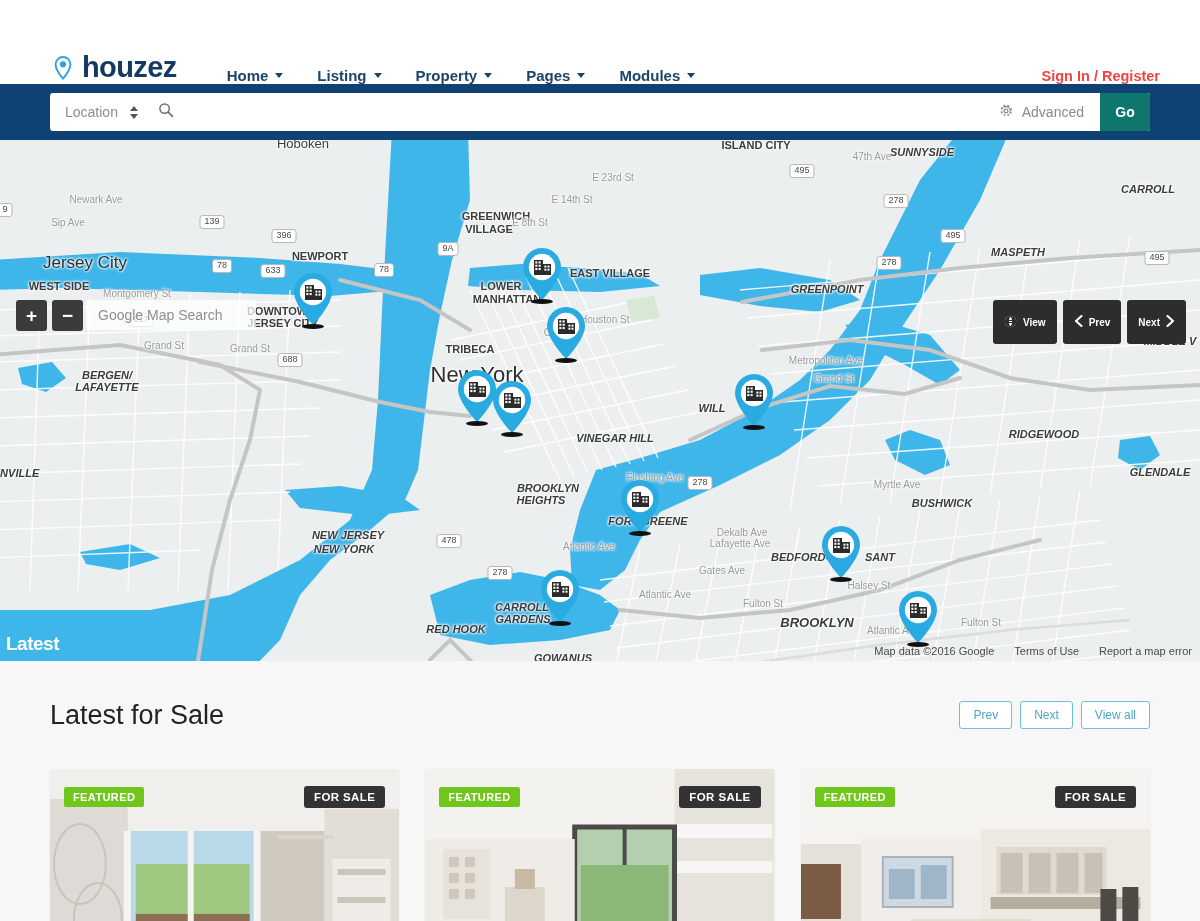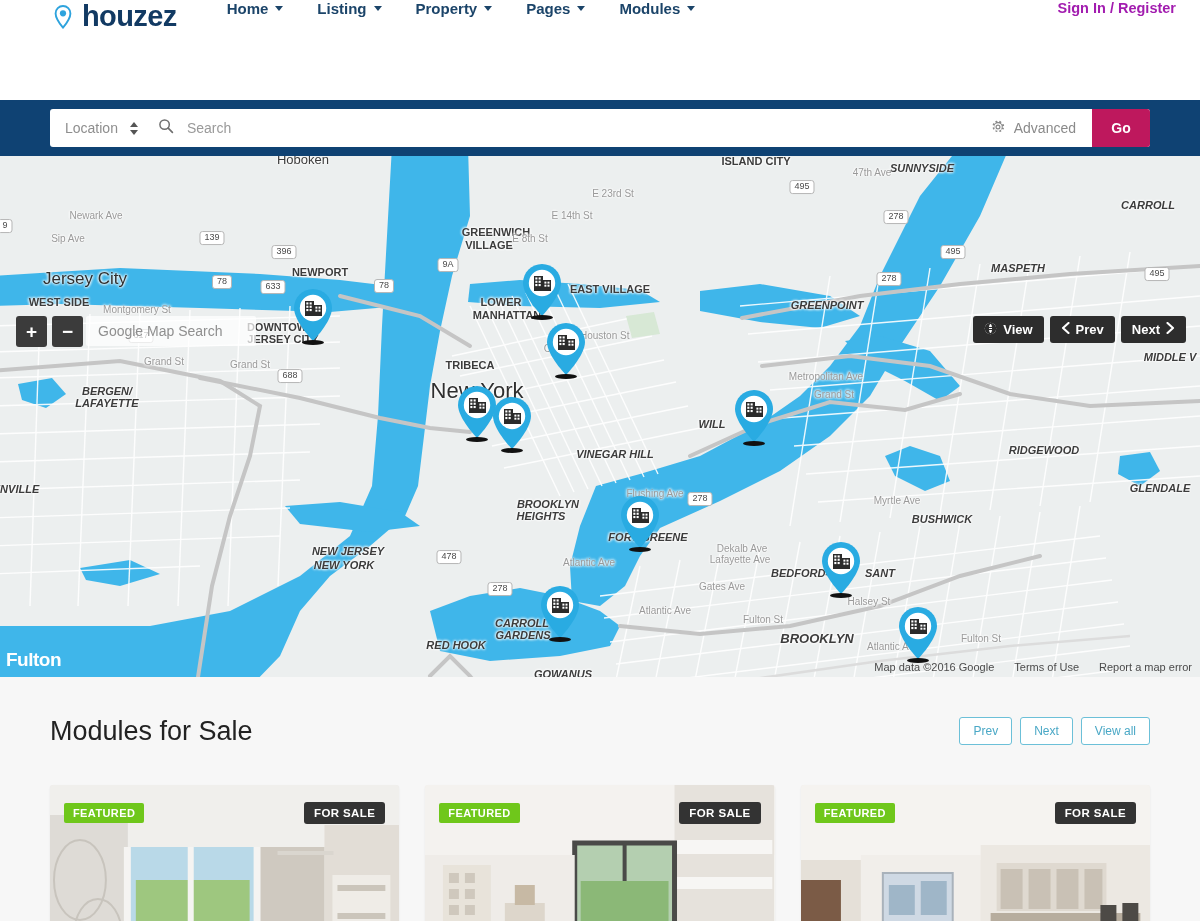--- a/index.html
+++ b/index.html
@@ -8,25 +8,25 @@
   body {
     width:1200px; height:921px;
     font-family:"Liberation Sans", sans-serif;
     background:#f7f7f7;
     overflow:hidden;
     color:#222;
   }
 
   
   .header {
-    height:100px;
+    height:84px;
     background:#ffffff;
     display:flex;
-    align-items:flex-start;
-    padding:0 24px 0 50px;
+    align-items:flex-end;
+    padding:0 40px 0 50px;
     position:relative;
   }
   .logo-wrap { display:flex; align-items:center; gap:6px; }
   .logo-pin { width:26px; height:26px; position:relative; }
   .logo-text {
     font-size:29px;
     font-weight:bold;
     color:#123a63;
     letter-spacing:-0.6px;
   }
@@ -46,21 +46,21 @@
     border-left:4.5px solid transparent;
     border-right:4.5px solid transparent;
     border-top:5px solid #1b4469;
     display:inline-block;
   }
   .header-right {
     margin-left:auto;
     display:flex; align-items:center; gap:22px;
   }
   .signin {
-    font-size:14.5px; color:#a21caf; font-weight:bold; cursor:pointer;
+    font-size:14.5px; color:#ef4444; font-weight:bold; cursor:pointer;
   }
   .create-listing {
     border:1px solid #1b4469;
     border-radius:4px;
     padding:11px 17px;
     font-size:14.5px;
     font-weight:bold;
     color:#1b4469;
     background:#fff;
     cursor:pointer;
@@ -116,22 +116,22 @@
   }
   .search-field input::placeholder { color:#9a9a9a; }
   .advanced {
     display:flex; align-items:center; gap:9px;
     padding:0 16px;
     font-size:14px; color:#8a8a8a;
     cursor:pointer;
     white-space:nowrap;
   }
   .go-btn {
-    width:58px; height:38px;
-    background:#be185d;
+    width:50px; height:38px;
+    background:#0f766e;
     color:#fff;
     font-size:14px; font-weight:bold;
     display:flex; align-items:center; justify-content:center;
     cursor:pointer;
   }
 
   
   .map {
     position:relative;
     height:521px;
@@ -170,24 +170,24 @@
   .map-search input::placeholder{color:#8f8f8f;}
 
   .map-nav {
     position:absolute; right:14px; top:160px;
     display:flex; gap:6px; z-index:20;
   }
   .mn-btn {
     background:#2d2d2d;
     color:#fff;
     border-radius:3px;
-    height:27px;
+    height:44px;
     padding:0 11px;
     display:flex; align-items:center; gap:6px;
-    font-size:13px; font-weight:bold;
+    font-size:10px; font-weight:bold;
     cursor:pointer;
   }
 
   .marker {
     position:absolute;
     width:46px; height:58px;
     z-index:10;
     cursor:pointer;
   }
   .marker .shadow {
@@ -337,21 +337,20 @@
           <i class="dn"></i>
       </span>
     </div>
     <div class="search-field">
       <span>
         <svg width="16" height="16" viewBox="0 0 16 16">
           <circle cx="6.6" cy="6.6" r="4.7" fill="none" stroke="#6f6f6f" stroke-width="1.5"></circle>
           <line x1="10.2" y1="10.2" x2="14.4" y2="14.4" stroke="#6f6f6f" stroke-width="1.7" stroke-linecap="round"></line>
         </svg>
       </span>
-      <input type="text" placeholder="Search" style="">
     </div>
     <div class="advanced">
       <span>
         <svg width="14" height="14" viewBox="0 0 20 20">
           <path fill="#8a8a8a" d="M10 6.4A3.6 3.6 0 1 0 10 13.6 3.6 3.6 0 1 0 10 6.4zM10 11.9A1.9 1.9 0 1 1 10 8.1 1.9 1.9 0 1 1 10 11.9z"></path>
           <path fill="#8a8a8a" d="M18.3 11.6l-1.6-.5a6.9 6.9 0 0 0 0-2.2l1.6-.5a.6.6 0 0 0 .4-.8l-.6-1.6a.6.6 0 0 0-.8-.3l-1.5.7a7 7 0 0 0-1.6-1.6l.7-1.5a.6.6 0 0 0-.3-.8L12.9 1a.6.6 0 0 0-.8.4l-.5 1.6a6.9 6.9 0 0 0-2.2 0L8.9 1.4a.6.6 0 0 0-.8-.4L6.5 1.6a.6.6 0 0 0-.3.8l.7 1.5a7 7 0 0 0-1.6 1.6l-1.5-.7a.6.6 0 0 0-.8.3l-.6 1.6a.6.6 0 0 0 .4.8l1.6.5a6.9 6.9 0 0 0 0 2.2l-1.6.5a.6.6 0 0 0-.4.8l.6 1.6a.6.6 0 0 0 .8.3l1.5-.7a7 7 0 0 0 1.6 1.6l-.7 1.5a.6.6 0 0 0 .3.8l1.6.6a.6.6 0 0 0 .8-.4l.5-1.6a6.9 6.9 0 0 0 2.2 0l.5 1.6a.6.6 0 0 0 .8.4l1.6-.6a.6.6 0 0 0 .3-.8l-.7-1.5a7 7 0 0 0 1.6-1.6l1.5.7a.6.6 0 0 0 .8-.3l.6-1.6a.6.6 0 0 0-.4-.8zM10 15.3A5.3 5.3 0 1 1 10 4.7a5.3 5.3 0 1 1 0 10.6z"></path>
         </svg>
       </span>
       <span>Advanced</span>
     </div>
@@ -786,33 +785,33 @@
       <span>Next</span>
       <span>
         <svg width="9" height="12" viewBox="0 0 9 12">
             <path d="M1.5 1L7 6l-5.5 5" fill="none" stroke="#fff" stroke-width="2.1" stroke-linecap="round" stroke-linejoin="round"></path>
           </svg>
       </span>
     </div>
   </div>
 
   <div class="google-logo">
-    <span>Fulton</span>
+    <span>Latest</span>
   </div>
 
   <div class="map-attrib">
     <span>Map data ©2016 Google</span>
     <span class="lnk">Terms of Use</span>
     <span class="lnk">Report a map error</span>
   </div>
 </div>
 
 <div class="latest">
   <div class="latest-head">
-    <h2 class="latest-title">Modules for Sale</h2>
+    <h2 class="latest-title">Latest for Sale</h2>
     <div class="latest-btns">
       <div class="pill">Prev</div>
       <div class="pill">Next</div>
       <div class="pill">View all</div>
     </div>
   </div>
 
   <div class="cards">
 
     <div class="card">

